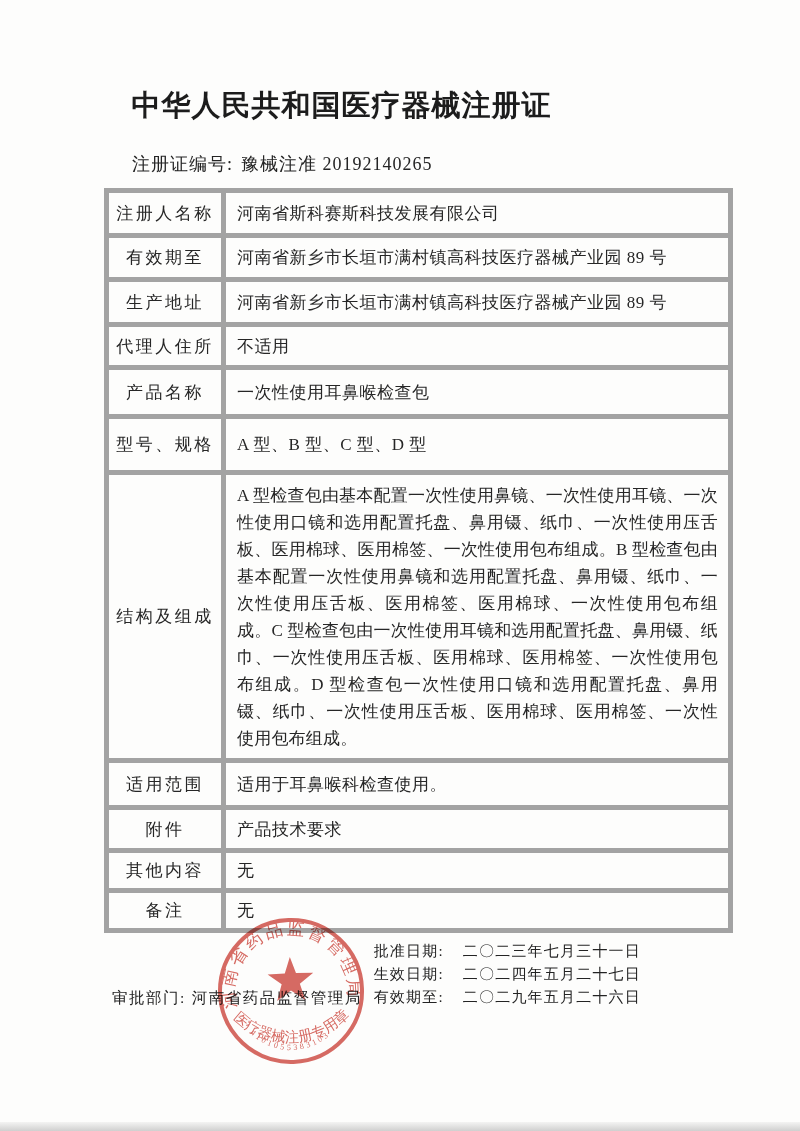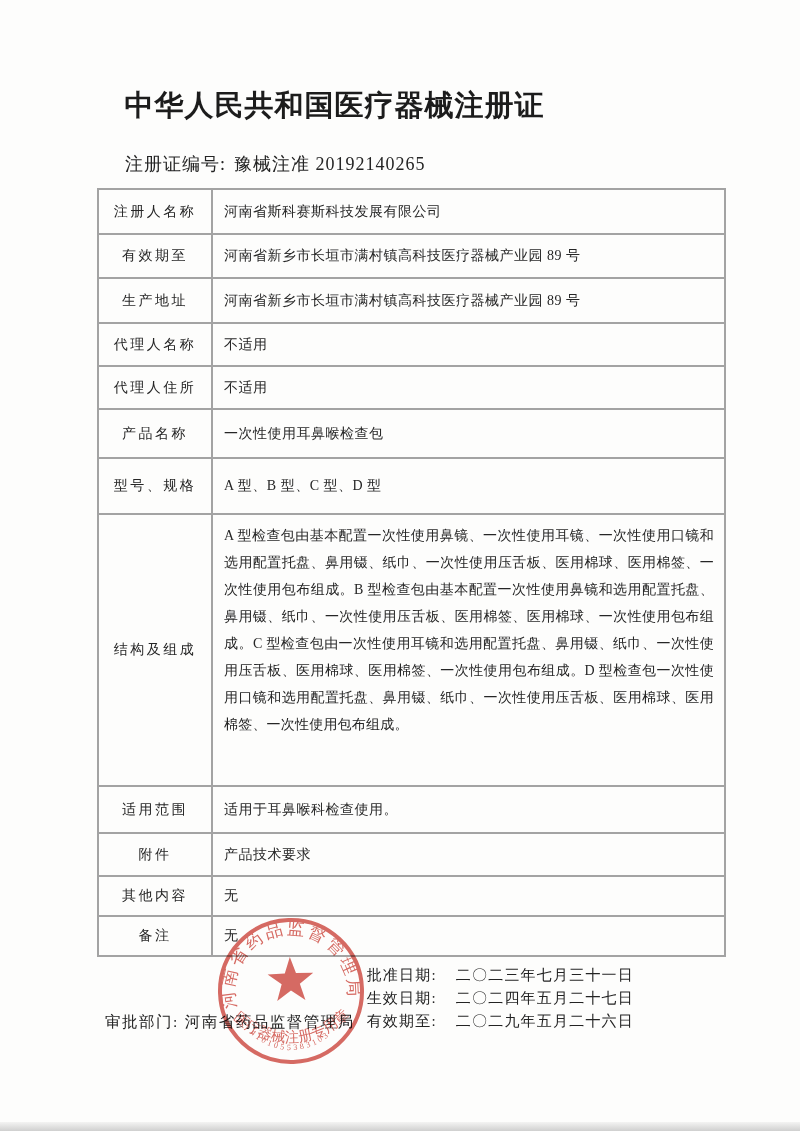--- a/index.html
+++ b/index.html
@@ -4,21 +4,21 @@
 <style>
   html,body{margin:0;padding:0;background:#ffffff;}
   .page{
     position:relative;
     width:800px;height:1131px;
     background:#fdfdfc;
     overflow:hidden;
     font-family:"Liberation Serif","DejaVu Serif",serif;
     color:#232323;
   }
-  .content{position:absolute;left:97px;top:0;width:563px;}
+  .content{position:absolute;left:104px;top:0;width:563px;}
   .doc-title{
     position:relative;left:-44px;
     margin:86px 0 0 0;
     text-align:center;
     font-size:29px;font-weight:700;
     letter-spacing:1px;
     color:#1c1c1c;
   }
   .reg-line{
     margin:26px 0 0 28px;
@@ -27,22 +27,22 @@
     color:#242424;
   }
   .reg-line .reg-value{margin-left:8px;}
   table.cert{
     margin-top:12px;
     width:629px;
     border-collapse:collapse;
     table-layout:fixed;
   }
   table.cert td{
-    border:2px solid #a3a3a3;
-    font-size:14px;
+    border:5px solid #a3a3a3;
+    font-size:17px;
     color:#262626;
     vertical-align:middle;
   }
   td.lbl{
     width:108px;
     text-align:center;
     letter-spacing:2.5px;
     padding:0 2px;
   }
   td.val{
@@ -118,24 +118,20 @@
           <td class="lbl">注册人名称</td>
           <td class="val">河南省斯科赛斯科技发展有限公司</td>
         </tr>
         <tr class="r2">
           <td class="lbl">有效期至</td>
           <td class="val">河南省新乡市长垣市满村镇高科技医疗器械产业园 89 号</td>
         </tr>
         <tr class="r3">
           <td class="lbl">生产地址</td>
           <td class="val">河南省新乡市长垣市满村镇高科技医疗器械产业园 89 号</td>
-        </tr>
-        <tr class="r4">
-          <td class="lbl">代理人名称</td>
-          <td class="val">不适用</td>
         </tr>
         <tr class="r5">
           <td class="lbl">代理人住所</td>
           <td class="val">不适用</td>
         </tr>
         <tr class="r6">
           <td class="lbl">产品名称</td>
           <td class="val">一次性使用耳鼻喉检查包</td>
         </tr>
         <tr class="r7">

